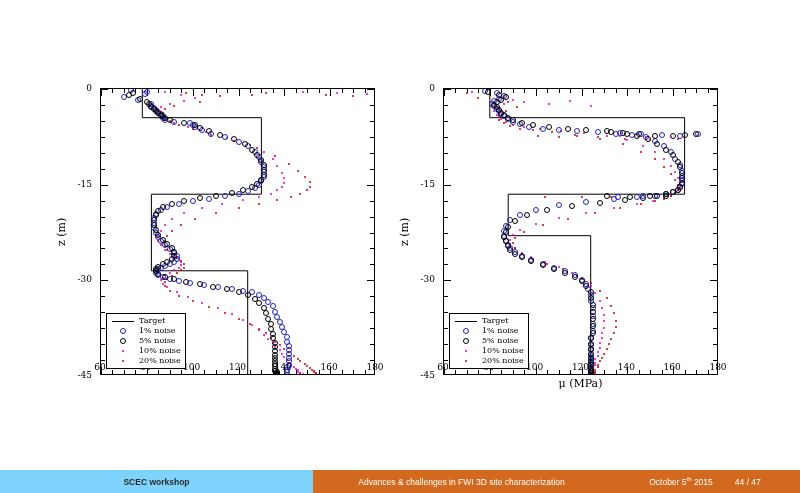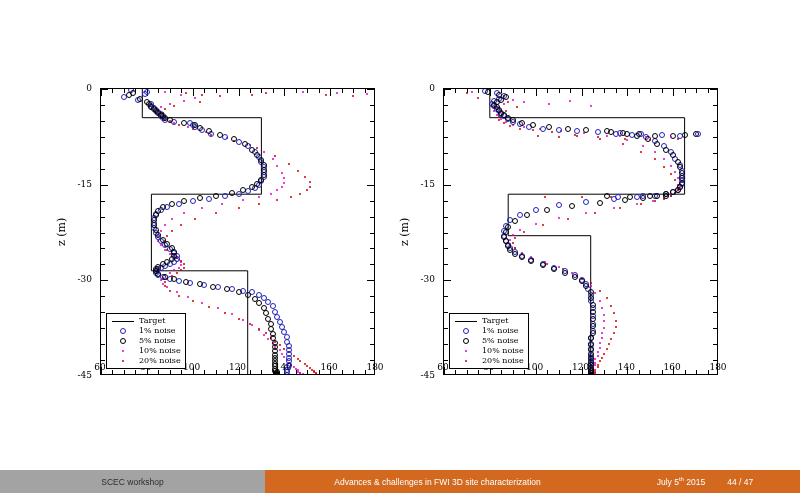--- a/index.html
+++ b/index.html
@@ -102,21 +102,21 @@
   
   .caption{
     position:absolute;left:0;width:800px;text-align:center;
     top:412px;font-size:15px;color:#000;
     font-family:"DejaVu Serif",serif;
   }
 
   
   .footer{position:absolute;left:0;bottom:0;width:800px;height:23px;display:flex;}
   .foot{display:flex;align-items:center;justify-content:center;height:100%;font-size:8.5px;}
-  .foot1{width:265px;background:#a3a3a3;color:#2d2d2d;}
+  .foot1{width:313px;background:#7dd3fc;color:#2d2d2d;font-weight:bold;}
   .foot2{flex:1;background:#d2691e;color:#ffffff;}
   .foot3{width:190px;background:#d2691e;color:#ffffff;gap:22px;}
   .foot3 .sup{font-size:6px;vertical-align:super;}
   .footline{position:absolute;left:0;bottom:23px;width:800px;height:1px;background:#ffffff;}
 </style>
 </head>
 <body>
 
 <div id="slide">
 
@@ -1001,20 +1001,21 @@
         <div class="xlab" style="left: 85.8333px;">80</div>
         <div class="xlab" style="left: 131.667px;">100</div>
         <div class="xlab" style="left: 177.5px;">120</div>
         <div class="xlab" style="left: 223.333px;">140</div>
         <div class="xlab" style="left: 269.167px;">160</div>
         <div class="xlab" style="left: 315px;">180</div>
         <div class="ylab" style="top: 18px;">0</div>
         <div class="ylab" style="top: 113.667px;">-15</div>
         <div class="ylab" style="top: 209.333px;">-30</div>
         <div class="ylab" style="top: 305px;">-45</div>
+        <div class="axistitle-x">μ (MPa)</div>
         <div class="axistitle-y">z (m)</div>
         <div class="legend" style="left: 46px; top: 243px;">
           <div class="row">
             <span class="sym">
               <span class="line" style="background: rgb(0, 0, 0);"></span>
             </span>
             <span class="txt">Target</span>
           </div>
           <div class="row">
             <span class="sym">
@@ -1043,18 +1044,18 @@
         </div>
       </div>
   </div>
 
 
   <div class="footline"></div>
   <div class="footer">
     <div class="foot foot1">SCEC workshop</div>
     <div class="foot foot2">Advances &amp; challenges in FWI 3D site characterization</div>
     <div class="foot foot3">
-      <span><span>July 5</span><span class="sup">th</span><span> 2015</span></span>
+      <span><span>October 5</span><span class="sup">th</span><span> 2015</span></span>
       <span>44 / 47</span>
     </div>
   </div>
 
 </div>
 
 </body></html>

